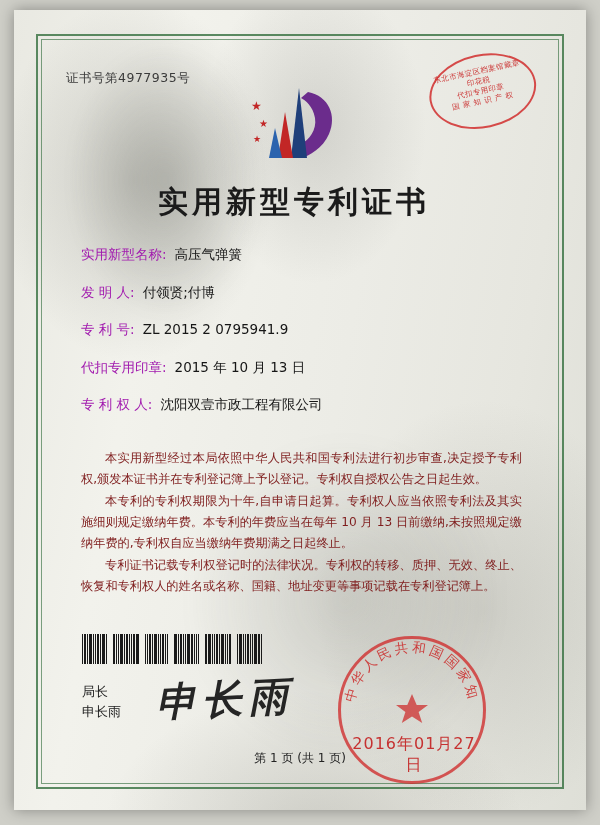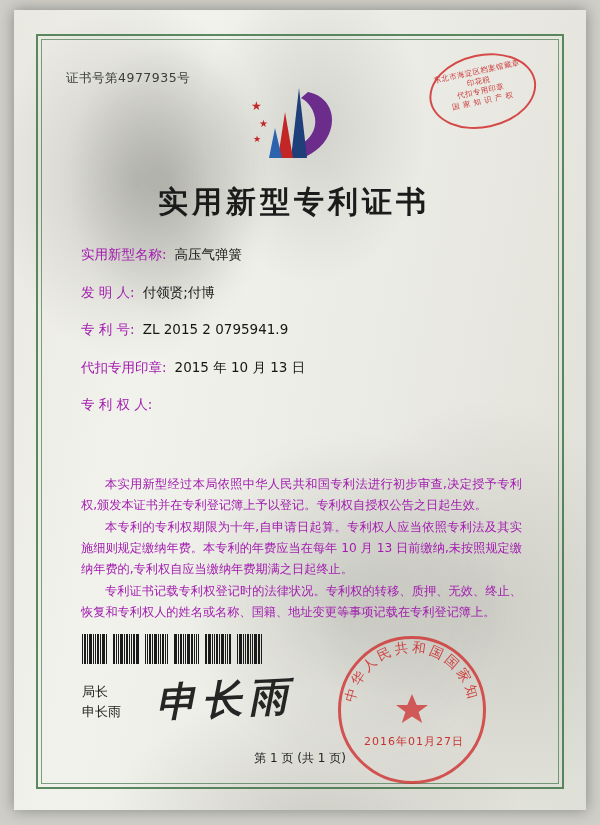--- a/index.html
+++ b/index.html
@@ -99,24 +99,24 @@
     white-space: pre;
     margin-right: 8px;
     color: #a21caf;
   }
   .field-value {
     color: #161616;
     text-align: center;
   }
   .body-text {
     position: absolute;
-    left: 45px; right: 42px; top: 440px;
+    left: 45px; right: 42px; top: 414px;
     font-size: 12.2px;
     line-height: 1.72;
-    color: #a21caf;
+    color: #7f1d1d;
     text-align: justify;
   }
   .body-text p {
     margin: 0 0 1px 0;
     text-indent: 24px;
   }
   
   .seal-top {
     position: absolute;
     right: 26px; top: 20px;
@@ -196,21 +196,21 @@
     inset: 0;
     color: #cc2222;
     opacity: 0.82;
   }
   .seal-date {
     position: absolute;
     left: 308px; top: 700px;
     width: 140px;
     text-align: center;
     color: #c42020;
-    font-size: 11px;
+    font-size: 16px;
     opacity: 0.9;
     letter-spacing: 1px;
   }
   .footer {
     position: absolute;
     left: 0; right: 0; bottom: 22px;
     text-align: center;
     font-size: 12px;
     color: #232323;
   }
@@ -271,20 +271,21 @@
       <div class="field-row">
         <span class="field-label">专 利 号:</span>
         <span class="field-value">ZL 2015 2 0795941.9</span>
       </div>
       <div class="field-row">
         <span class="field-label">代扣专用印章:</span>
         <span class="field-value">2015 年 10 月 13 日</span>
       </div>
       <div class="field-row">
         <span class="field-label">专 利 权 人:</span>
+        <span class="field-value">沈阳双壹市政工程有限公司</span>
       </div>
     </div>
 
     <div class="body-text">
       <p>本实用新型经过本局依照中华人民共和国专利法进行初步审查,决定授予专利权,颁发本证书并在专利登记簿上予以登记。专利权自授权公告之日起生效。</p>
       <p>本专利的专利权期限为十年,自申请日起算。专利权人应当依照专利法及其实施细则规定缴纳年费。本专利的年费应当在每年 10 月 13 日前缴纳,未按照规定缴纳年费的,专利权自应当缴纳年费期满之日起终止。</p>
       <p>专利证书记载专利权登记时的法律状况。专利权的转移、质押、无效、终止、恢复和专利权人的姓名或名称、国籍、地址变更等事项记载在专利登记簿上。</p>
     </div>
 
     <div class="barcode">

